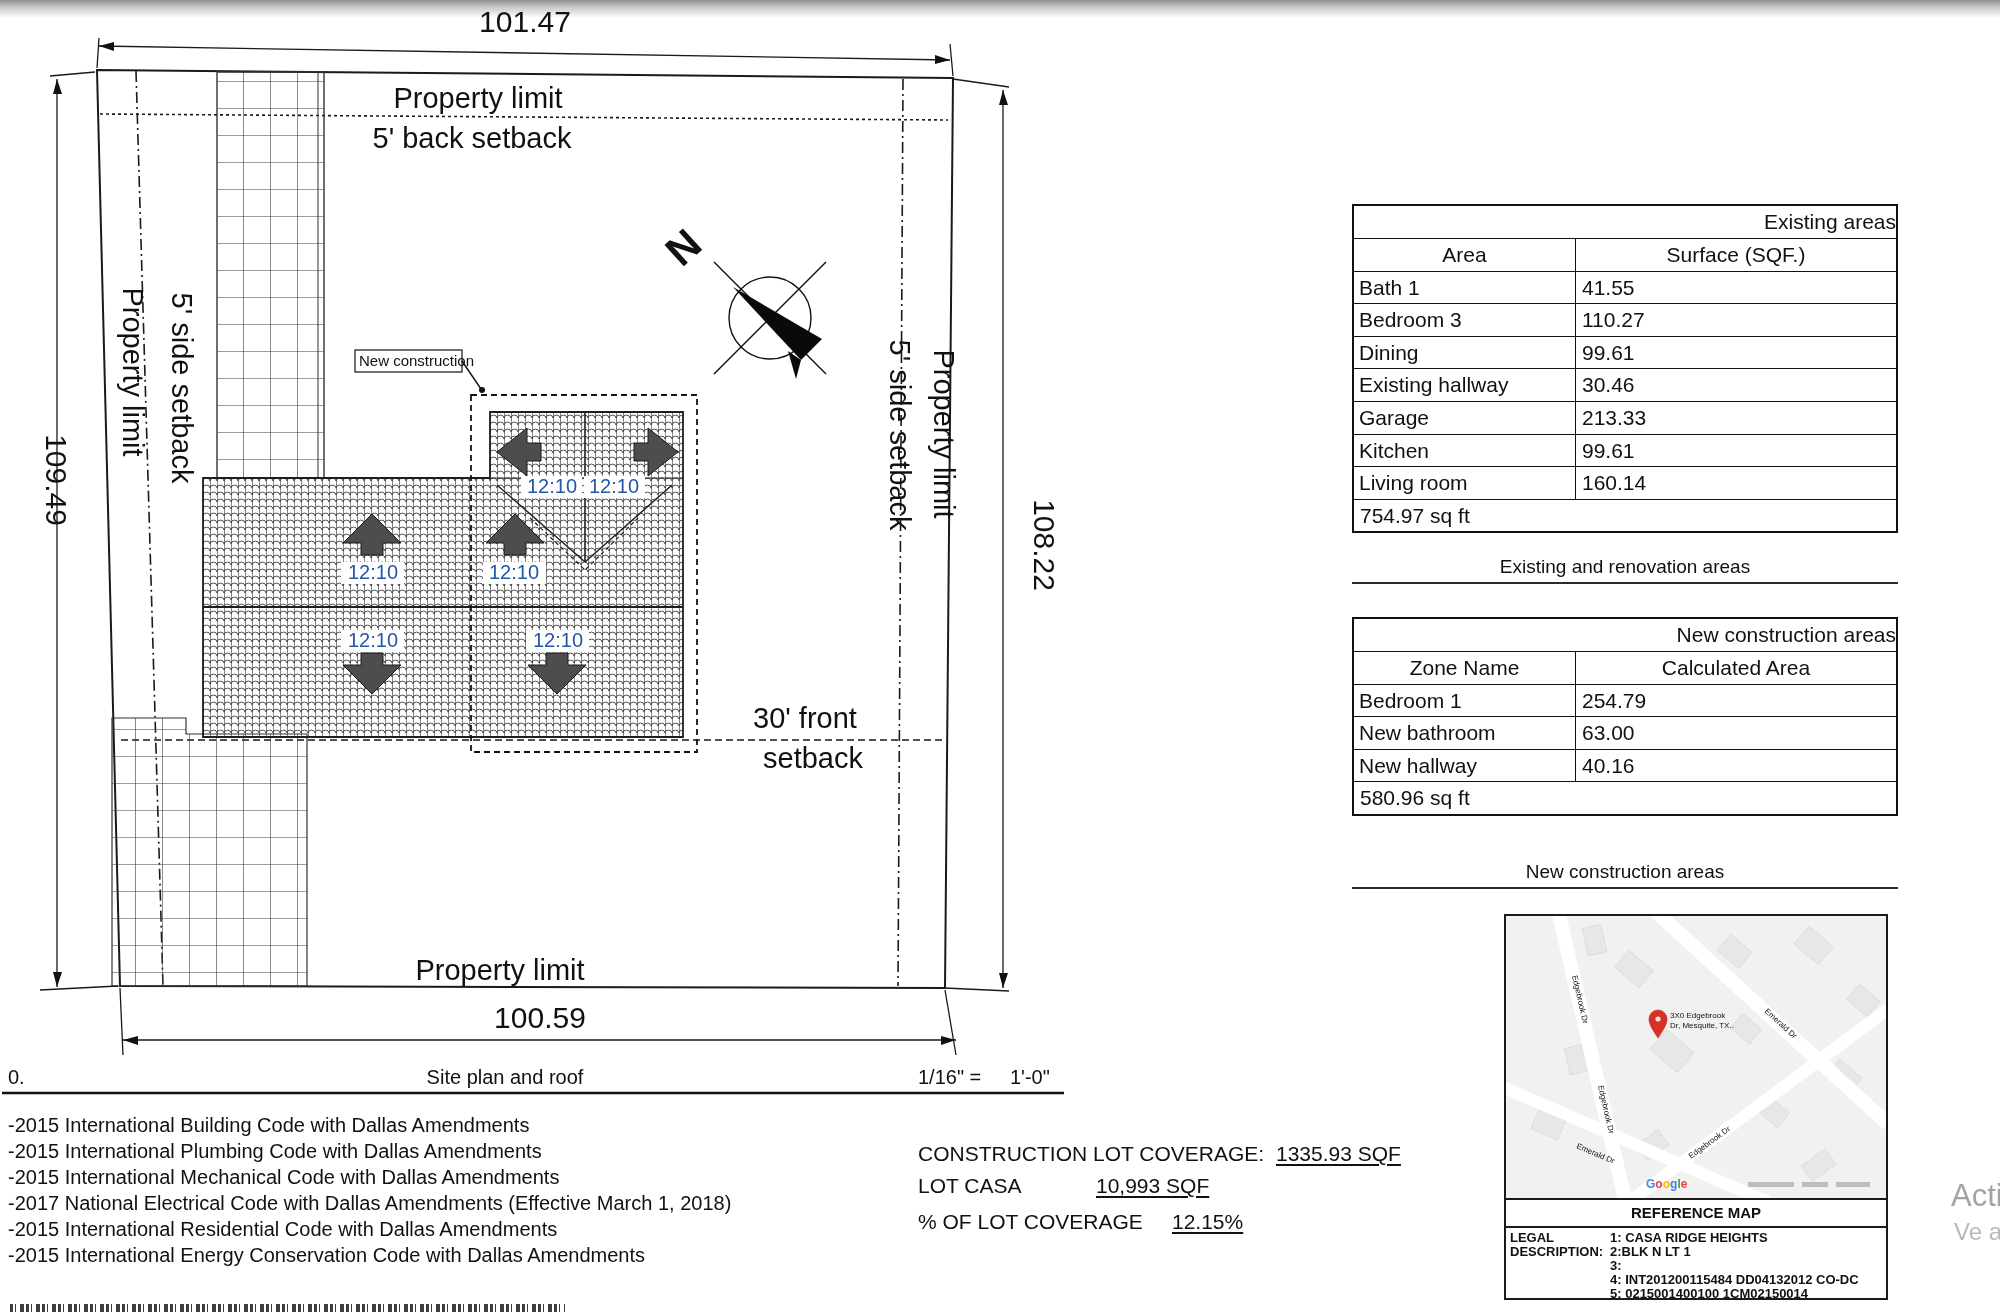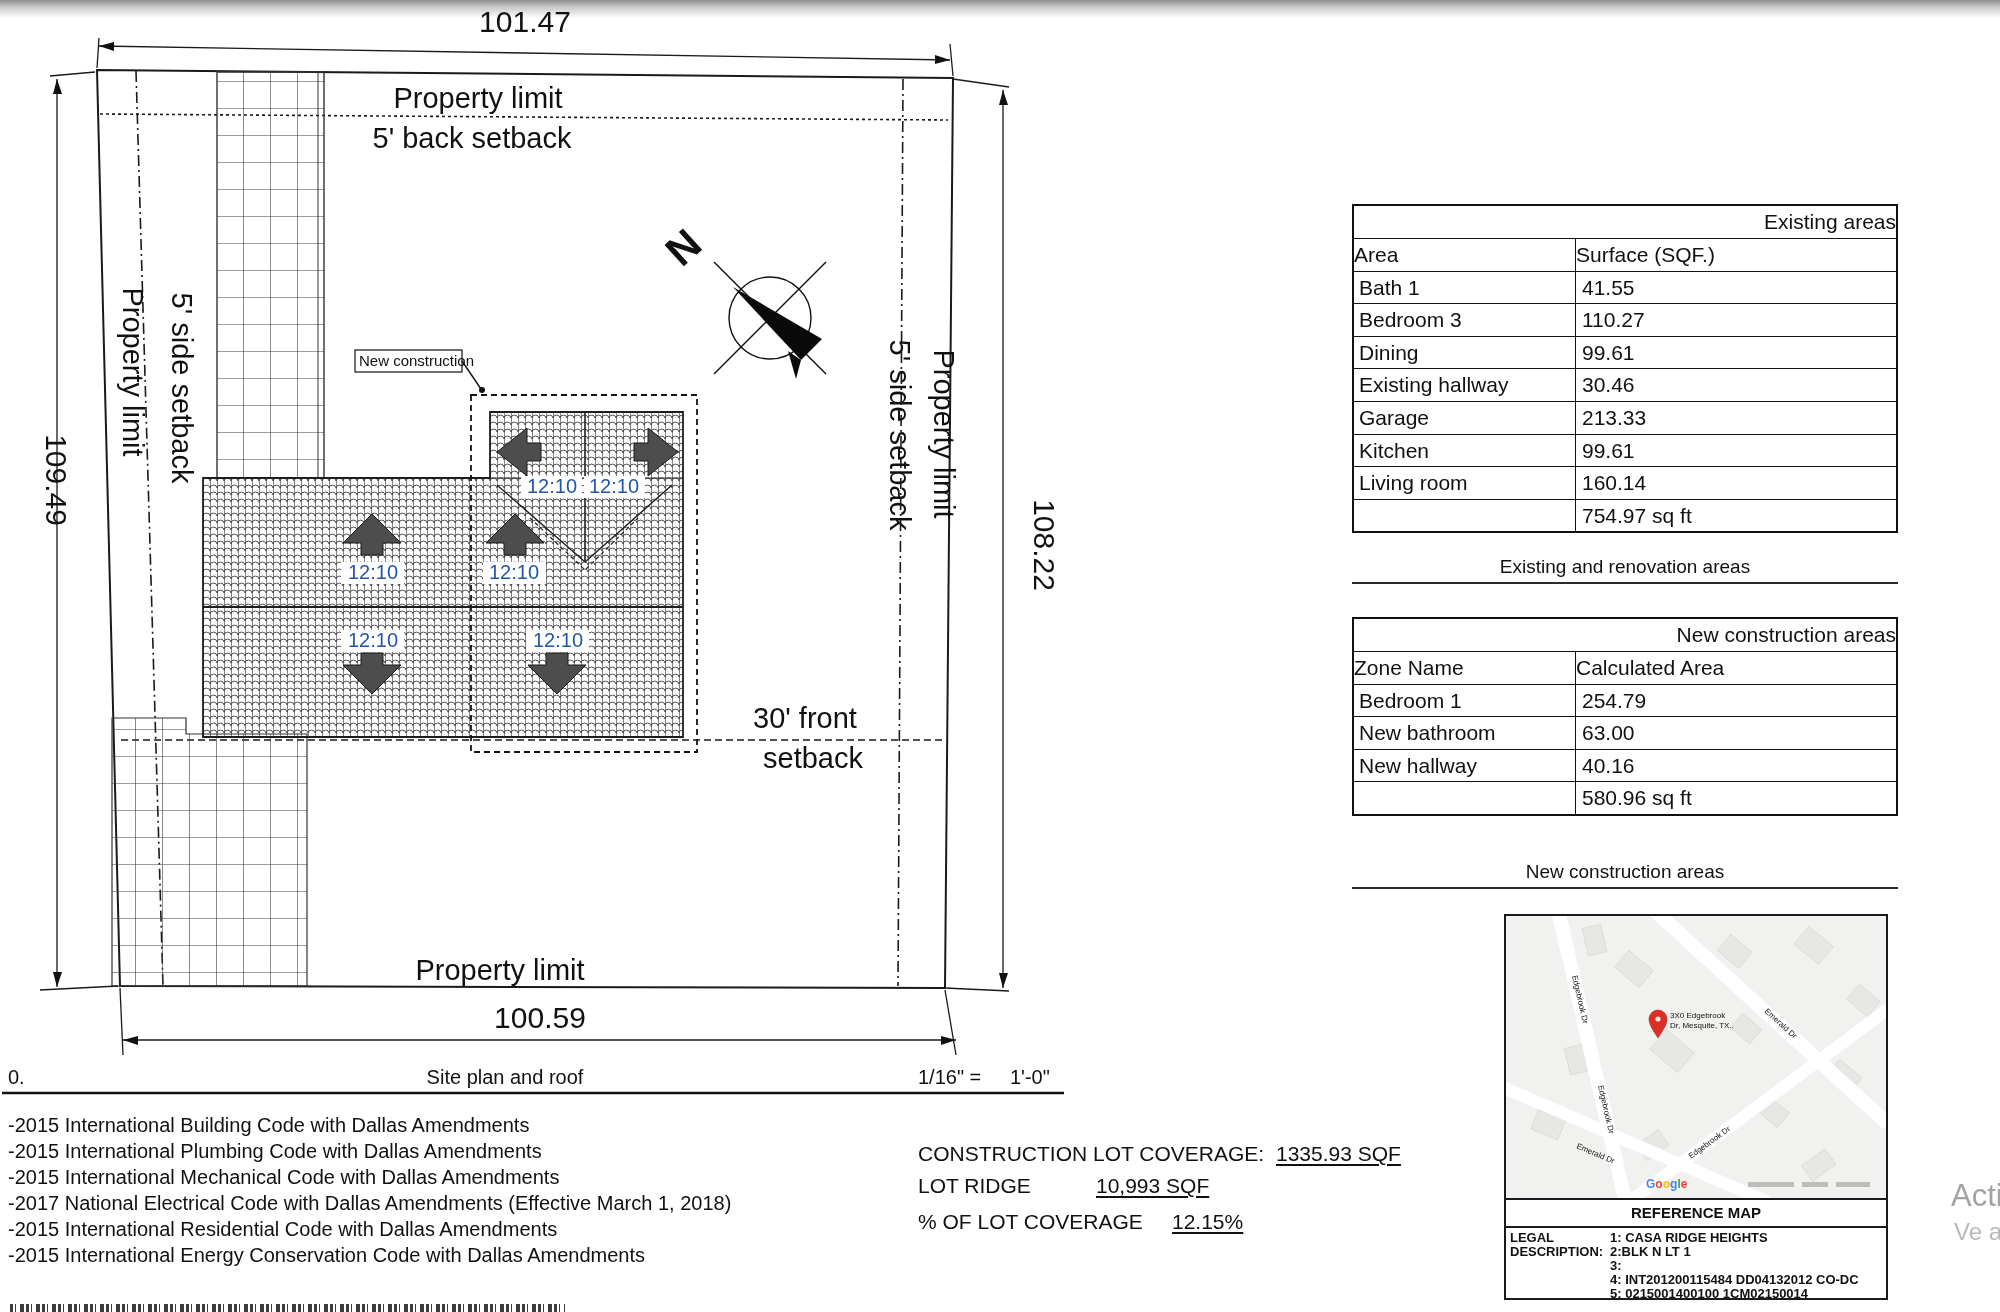--- a/index.html
+++ b/index.html
@@ -20,24 +20,24 @@
     background:repeating-linear-gradient(90deg,#1c1c1c 0 3px,transparent 3px 5px,#1c1c1c 5px 6px,
       transparent 6px 10px,#1c1c1c 10px 14px,transparent 14px 16px);}
   
   .lotrow{position:absolute;font-size:21px;white-space:nowrap;}
   .lotrow u{text-underline-offset:3px;}
   
   .areas-table{position:absolute;left:1352px;width:546px;background:#fff;border:2px solid #111;
                font-size:21px;box-sizing:border-box;}
   .t-title{height:32px;line-height:32px;text-align:right;border-bottom:1.5px solid #111;}
   .t-row{display:flex;height:31.6px;line-height:31px;border-bottom:1.5px solid #111;}
-  .t-row:last-child{border-bottom:none;}
+  .t-row:last-child{border-bottom:none;flex-direction:column;}
   .t-row .c1{width:222px;border-right:1.5px solid #111;padding-left:5px;box-sizing:border-box;overflow:hidden;}
   .t-row .c2{flex:1;padding-left:6px;overflow:hidden;}
-  .t-row.hdr .c1,.t-row.hdr .c2{text-align:left;padding-left:0;}
+  .t-row.hdr .c1,.t-row.hdr .c2{text-align:center;padding-left:0;}
   .tbl-caption{position:absolute;left:1352px;width:546px;text-align:center;font-size:19px;}
   .tbl-rule{position:absolute;left:1352px;width:546px;height:0;border-top:2px solid #2a2a2a;}
   
   #mapblock{position:absolute;left:1504px;top:914px;width:384px;height:386px;
             border:2px solid #1a1a1a;box-sizing:border-box;background:#fff;}
   #maparea{width:100%;height:282px;display:block;}
   #maptitle{height:26px;line-height:26px;text-align:center;font-weight:bold;font-size:15px;
             border-top:2px solid #1a1a1a;border-bottom:2px solid #1a1a1a;}
   #legal{position:relative;height:72px;font-size:13px;font-weight:bold;line-height:14px;}
   #legal .lab{position:absolute;left:4px;top:3px;}
@@ -192,21 +192,21 @@
     <div>-2015 International Residential Code with Dallas Amendments</div>
     <div>-2015 International Energy Conservation Code with Dallas Amendments</div>
   </div>
   <div id="sliver"></div>
 
   <div class="lotrow" style="left:918px;top:1142px;">
     <span>CONSTRUCTION LOT COVERAGE:</span>
     <u style="margin-left:6px;text-align:right;">1335.93 SQF</u>
   </div>
   <div class="lotrow" style="left:918px;top:1174px;">
-    <span>LOT RIDGE</span>
+    <span>LOT CASA</span>
     <u style="position:absolute;left:178px;">10,993 SQF</u>
   </div>
   <div class="lotrow" style="left:918px;top:1210px;">
     <span>% OF LOT COVERAGE</span>
     <u style="position:absolute;left:254px;">12.15%</u>
   </div>
 
   <div class="areas-table" style="top:204px;">
     <div class="t-title">Existing areas</div>
     <div class="t-row hdr">

